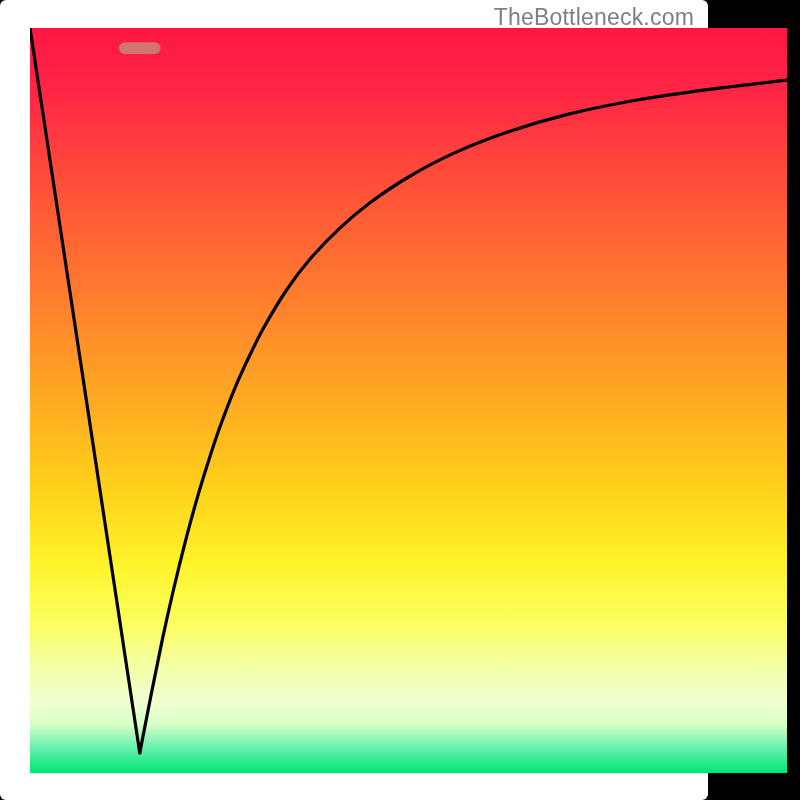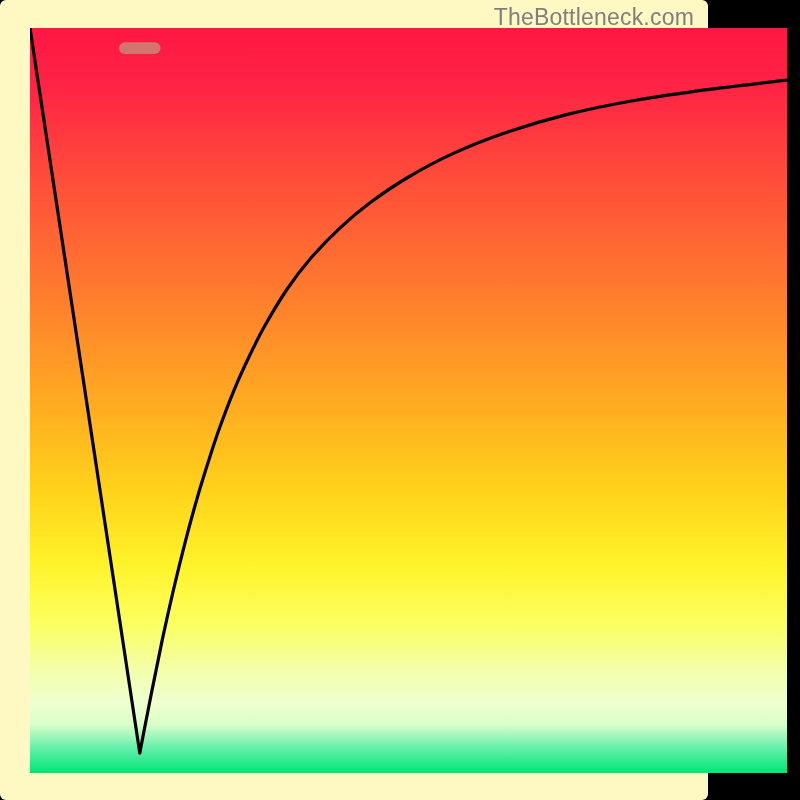--- a/index.html
+++ b/index.html
@@ -9,21 +9,21 @@
     height: 800px;
     background: #000;
     overflow: hidden;
   }
   .frame {
     position: absolute;
     left: 0;
     top: 0;
     width: 708px;
     height: 800px;
-    background: #fef9c3;
+    background: #ffffff;
     border-radius: 6px;
   }
   .plot {
     position: absolute;
     left: 30px;
     top: 28px;
     width: 757px;
     height: 745px;
     overflow: hidden;
   }

